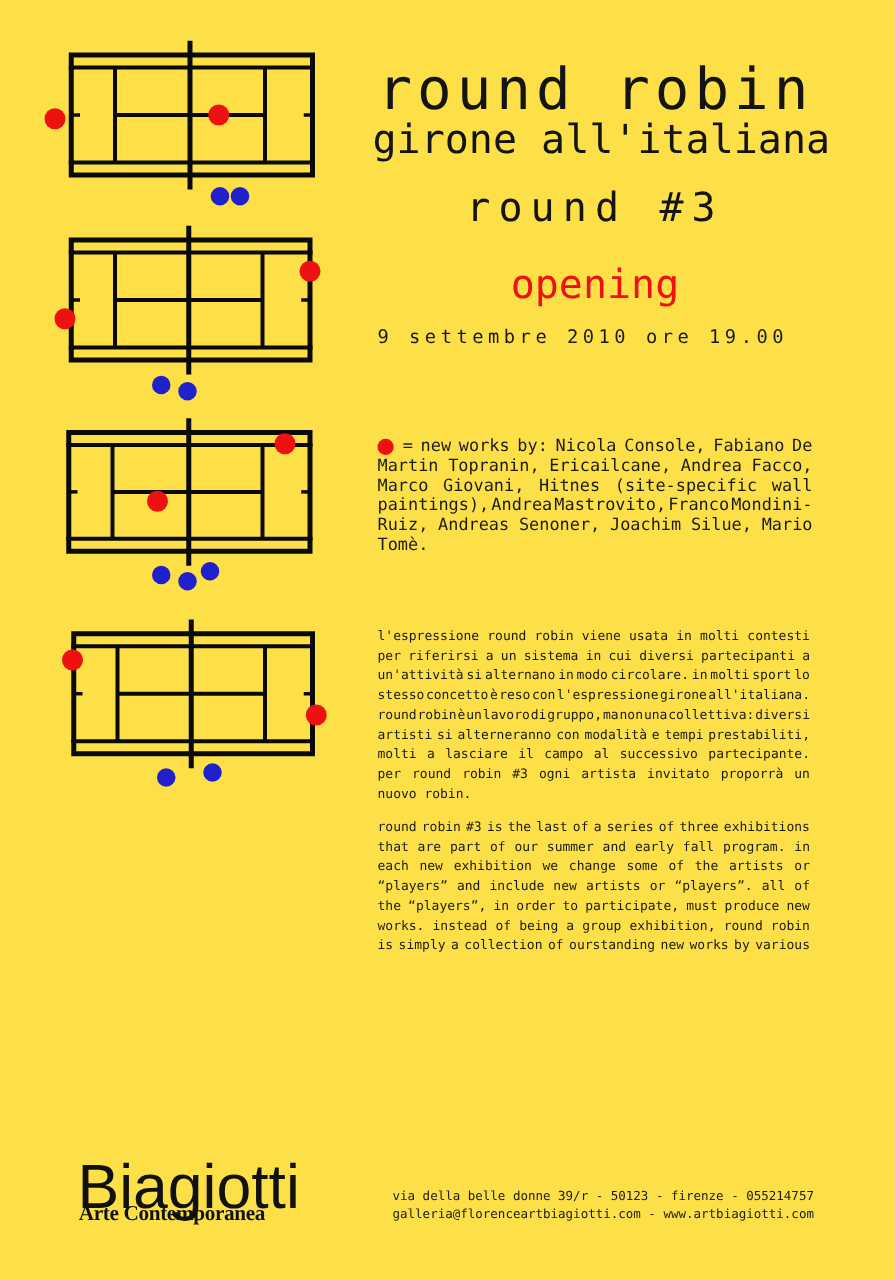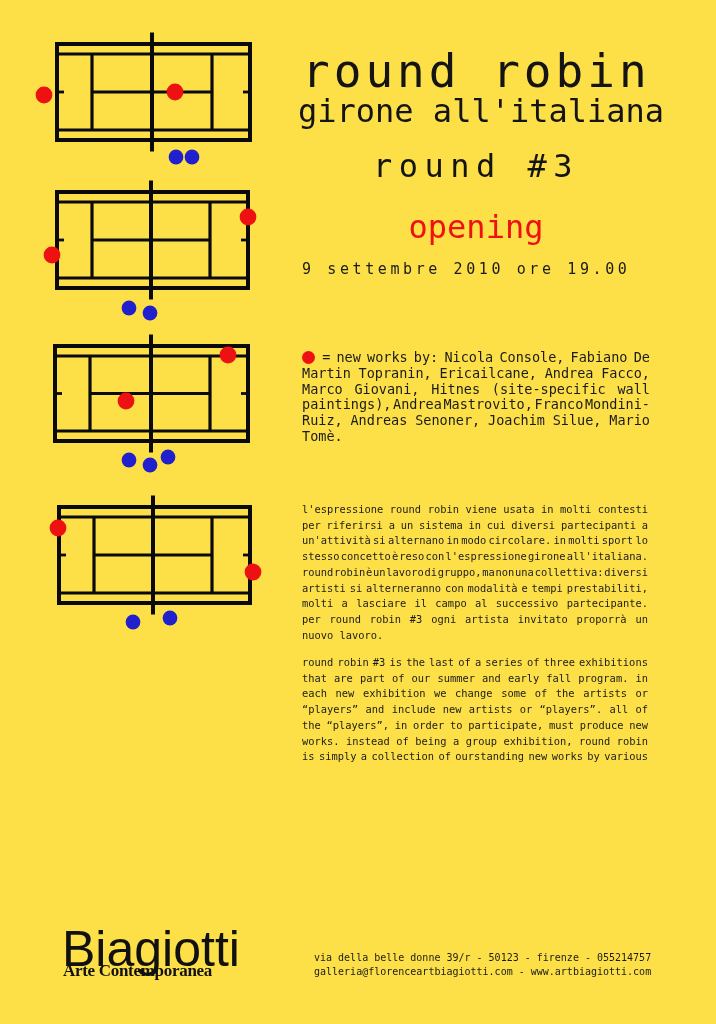--- a/index.html
+++ b/index.html
@@ -247,21 +247,21 @@
         <span>robin</span>
         <span>#3</span>
         <span>ogni</span>
         <span>artista</span>
         <span>invitato</span>
         <span>proporrà</span>
         <span>un</span>
       </div>
       <div class="line nj">
         <span>nuovo</span>
-        <span>lavoro.</span>
+        <span>robin.</span>
       </div>
     </div>
   <div id="para-en" class="para body-para">
       <div class="line">
         <span>round</span>
         <span>robin</span>
         <span>#3</span>
         <span>is</span>
         <span>the</span>
         <span>last</span>

